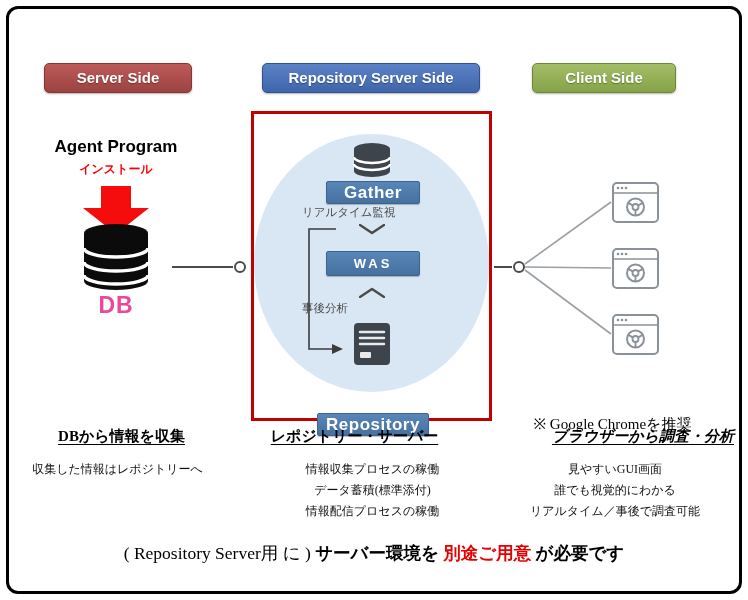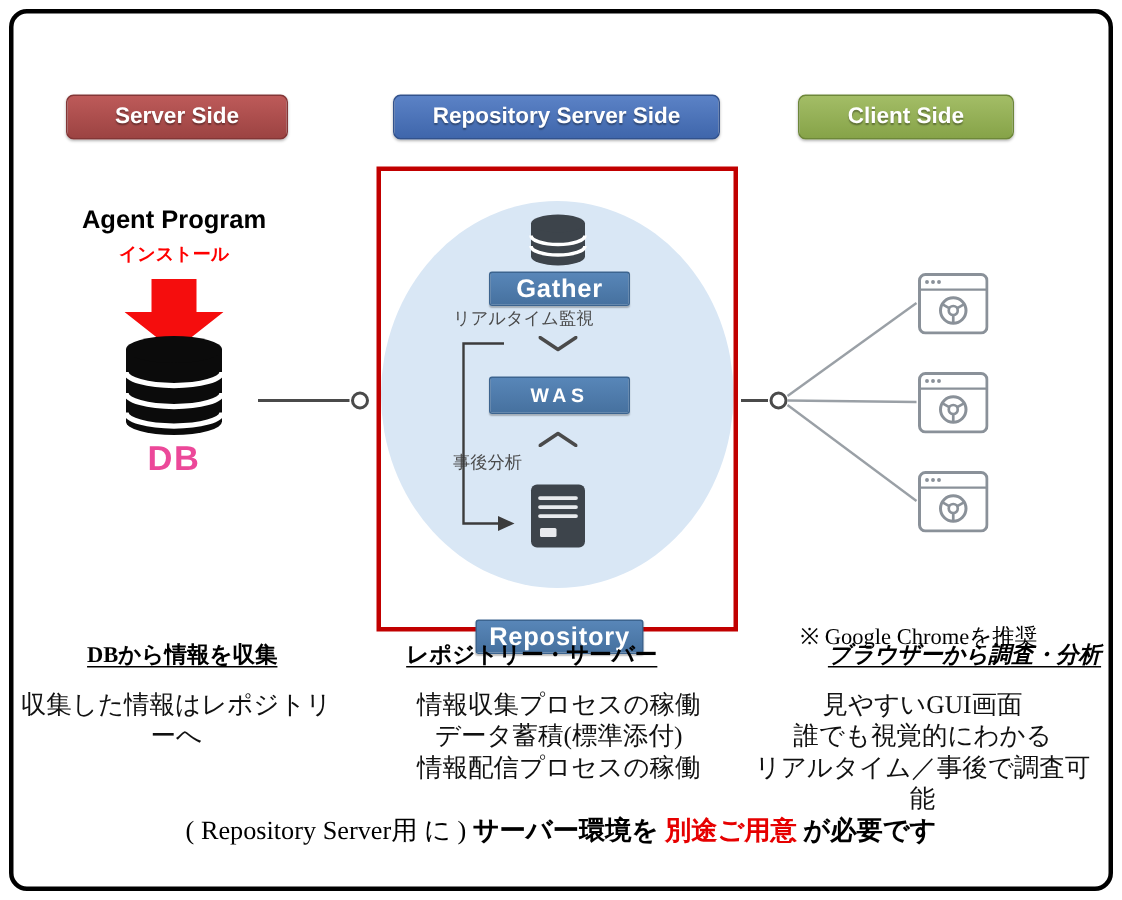--- a/index.html
+++ b/index.html
@@ -55,21 +55,21 @@
 
   
   .overlay{position:absolute;left:0;top:0;pointer-events:none;}
 
   
   .heading{position:absolute;top:427px;text-align:center;color:#000;font-size:15px;font-weight:bold;
            font-family:"Liberation Serif",serif;text-decoration:underline;text-underline-offset:3px;}
   .h-left{left:24px;width:195px;}
   .h-mid{left:257px;width:195px;}
   .h-right{left:533px;width:220px;font-style:italic;}
-  .body-text{position:absolute;top:459px;text-align:center;color:#111;font-size:17px;line-height:21px;
+  .body-text{position:absolute;top:459px;text-align:center;color:#111;font-size:12px;line-height:21px;
              font-family:"Liberation Serif",serif;}
   .t-left{left:10px;width:215px;}
   .t-mid{left:270px;width:205px;}
   .t-right{left:500px;width:230px;}
   .body-text span{display:block;}
 
   .footer{position:absolute;left:0;right:0;top:541px;text-align:center;color:#000;font-size:17.5px;
           font-family:Liberation Serif, serif;}
   .footer .b{font-weight:bold;}
   .footer .red{color:#e60000;font-weight:bold;}

